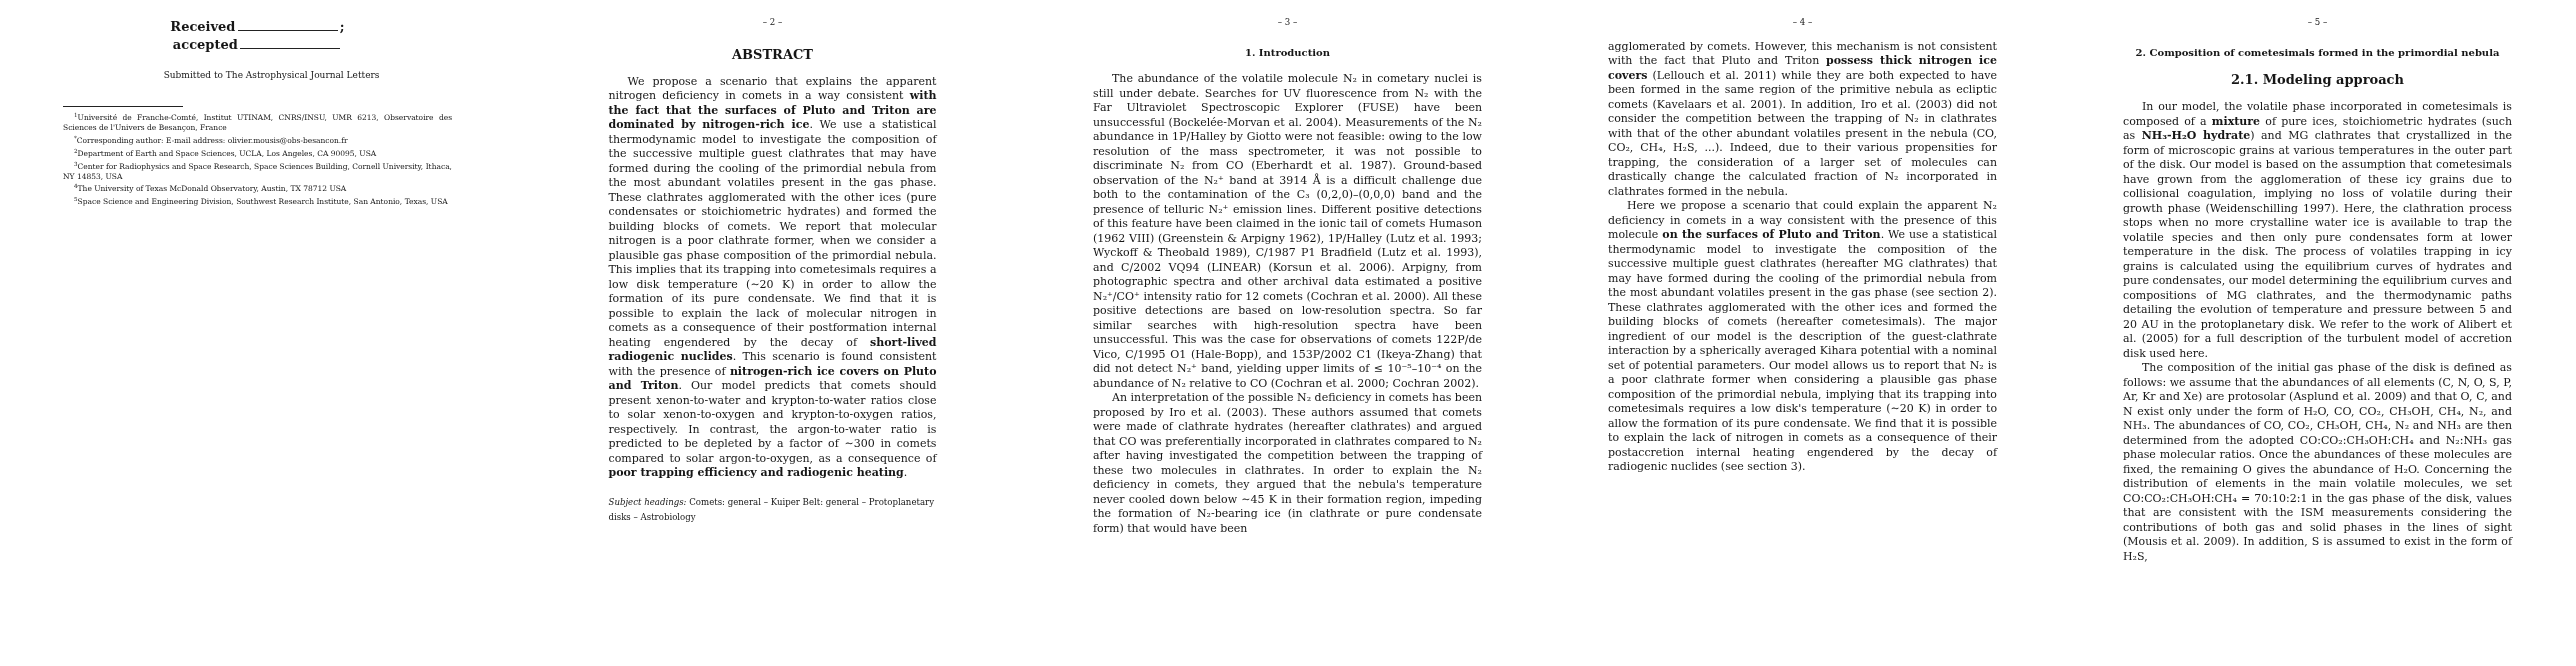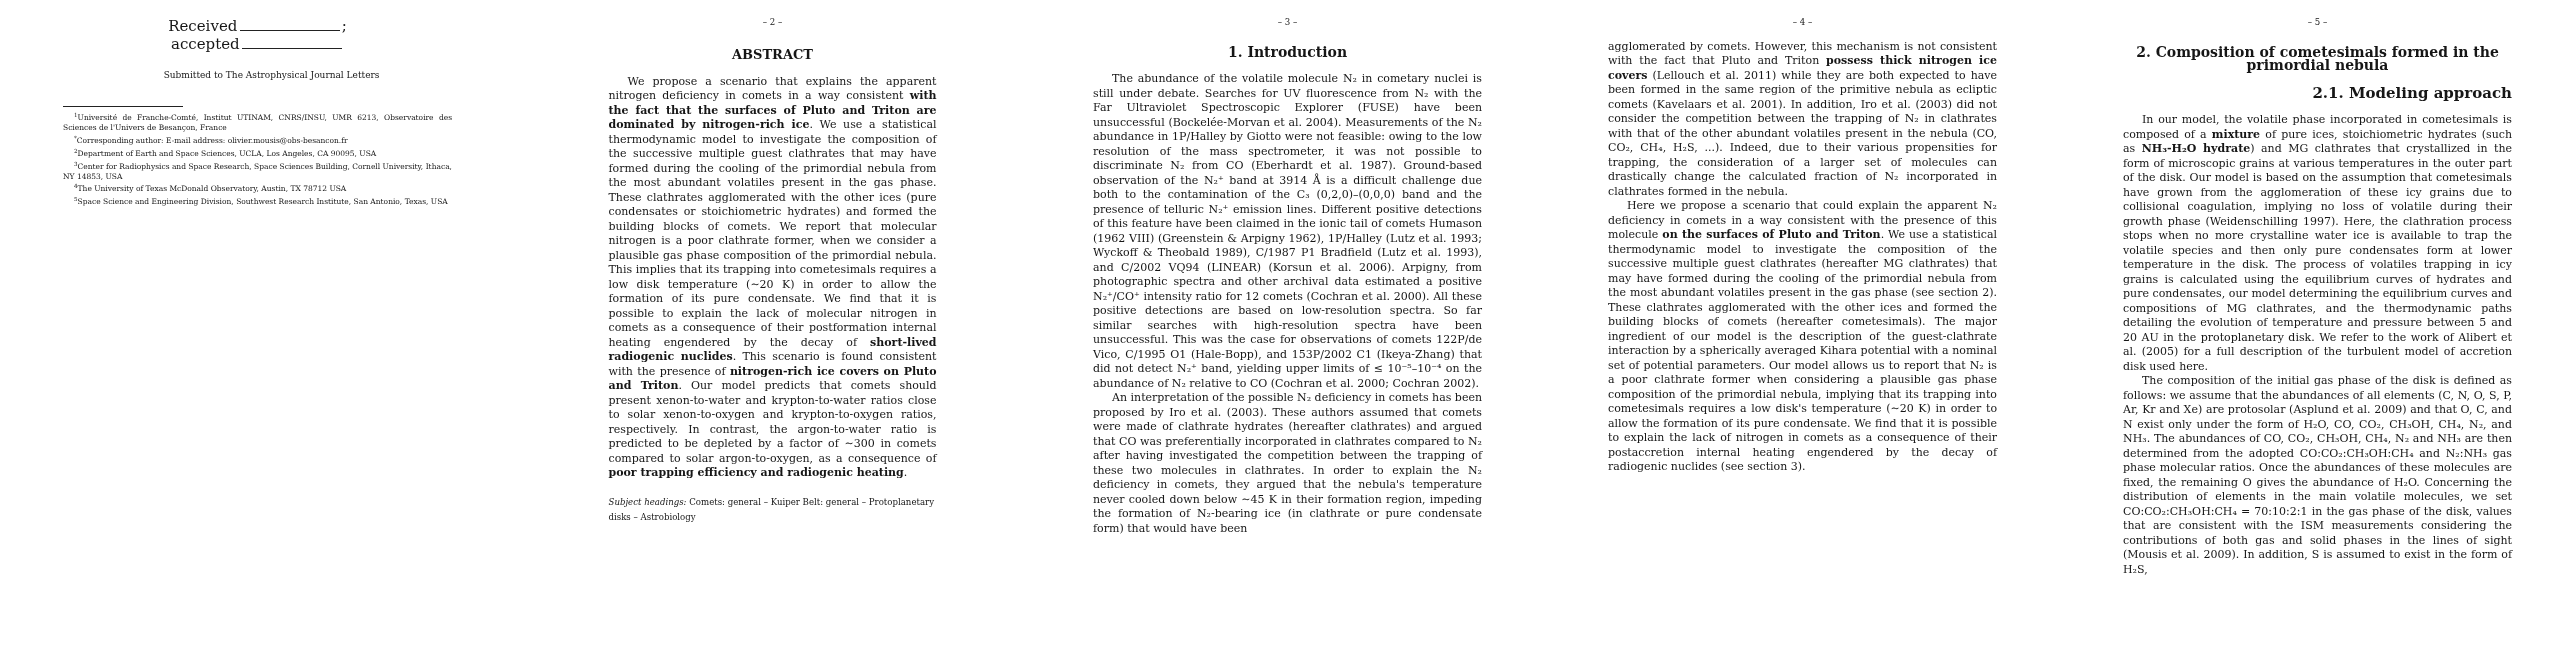--- a/index.html
+++ b/index.html
@@ -8,32 +8,32 @@
   .pages{display:flex;}
   .page{width:515px;height:667px;position:relative;flex:0 0 515px;background:#ffffff;}
 
   
   .arxiv{position:absolute;left:7.8px;top:31px;writing-mode:vertical-rl;transform:rotate(180deg);
          font-family:"DejaVu Sans Mono",monospace;font-size:8.6px;color:#3d3d3d;
          letter-spacing:0.3px;white-space:pre;}
 
   
   .pagenum{padding-top:16.7px;text-align:center;font-size:8.6px;}
-  .sech{width:389px;margin:19px auto 0;text-align:center;font-weight:700;font-size:14px;line-height:13.3px;}
-  .subh{width:389px;margin:14.5px auto 0;text-align:right;font-weight:700;font-size:15px;line-height:13.3px;}
+  .sech{width:389px;margin:19px auto 0;text-align:center;font-weight:700;font-size:10px;line-height:13.3px;}
+  .subh{width:389px;margin:14.5px auto 0;text-align:center;font-weight:700;font-size:13px;line-height:13.3px;}
   p.body{width:389px;margin:0 auto;font-size:11px;line-height:14.5px;text-align:justify;}
   p.body.indent{text-indent:19px;}
   p.body.mt24{margin-top:13.3px;}
   p.w590{width:328px;}
   b{font-weight:700;}
 
   
   .title{width:356px;margin:28px auto 0;text-align:center;font-weight:700;font-size:10px;line-height:16px;}
   .authors{width:378px;margin:14.5px auto 0;text-align:center;font-size:9px;line-height:15px;}
-  .recline{text-align:center;font-size:15px;margin-top:4.4px;line-height:13.3px;}
+  .recline{text-align:center;font-size:13px;margin-top:4.4px;line-height:13.3px;font-weight:bold;}
   .recline.first{margin-top:20px;}
   .blank{display:inline-block;width:100px;height:7.8px;border-bottom:0.6px solid #222222;margin:0 2.2px;}
   .submitted{text-align:center;font-size:9px;margin-top:19px;padding-left:28px;}
   .fnrule{width:120px;height:0;border-top:0.8px solid #222222;margin:25.6px 0 6.7px 63px;}
   .fn{width:389px;margin:0 auto 2.8px;font-size:7.5px;line-height:10px;text-align:justify;text-indent:11px;}
   .fn sup{font-size:5.6px;line-height:0;}
 
   
   .absh{margin-top:20px;text-align:center;font-weight:700;font-size:13px;}
   .subject{width:328px;margin:14.5px auto 0;font-size:8.6px;line-height:14.5px;text-align:left;}

